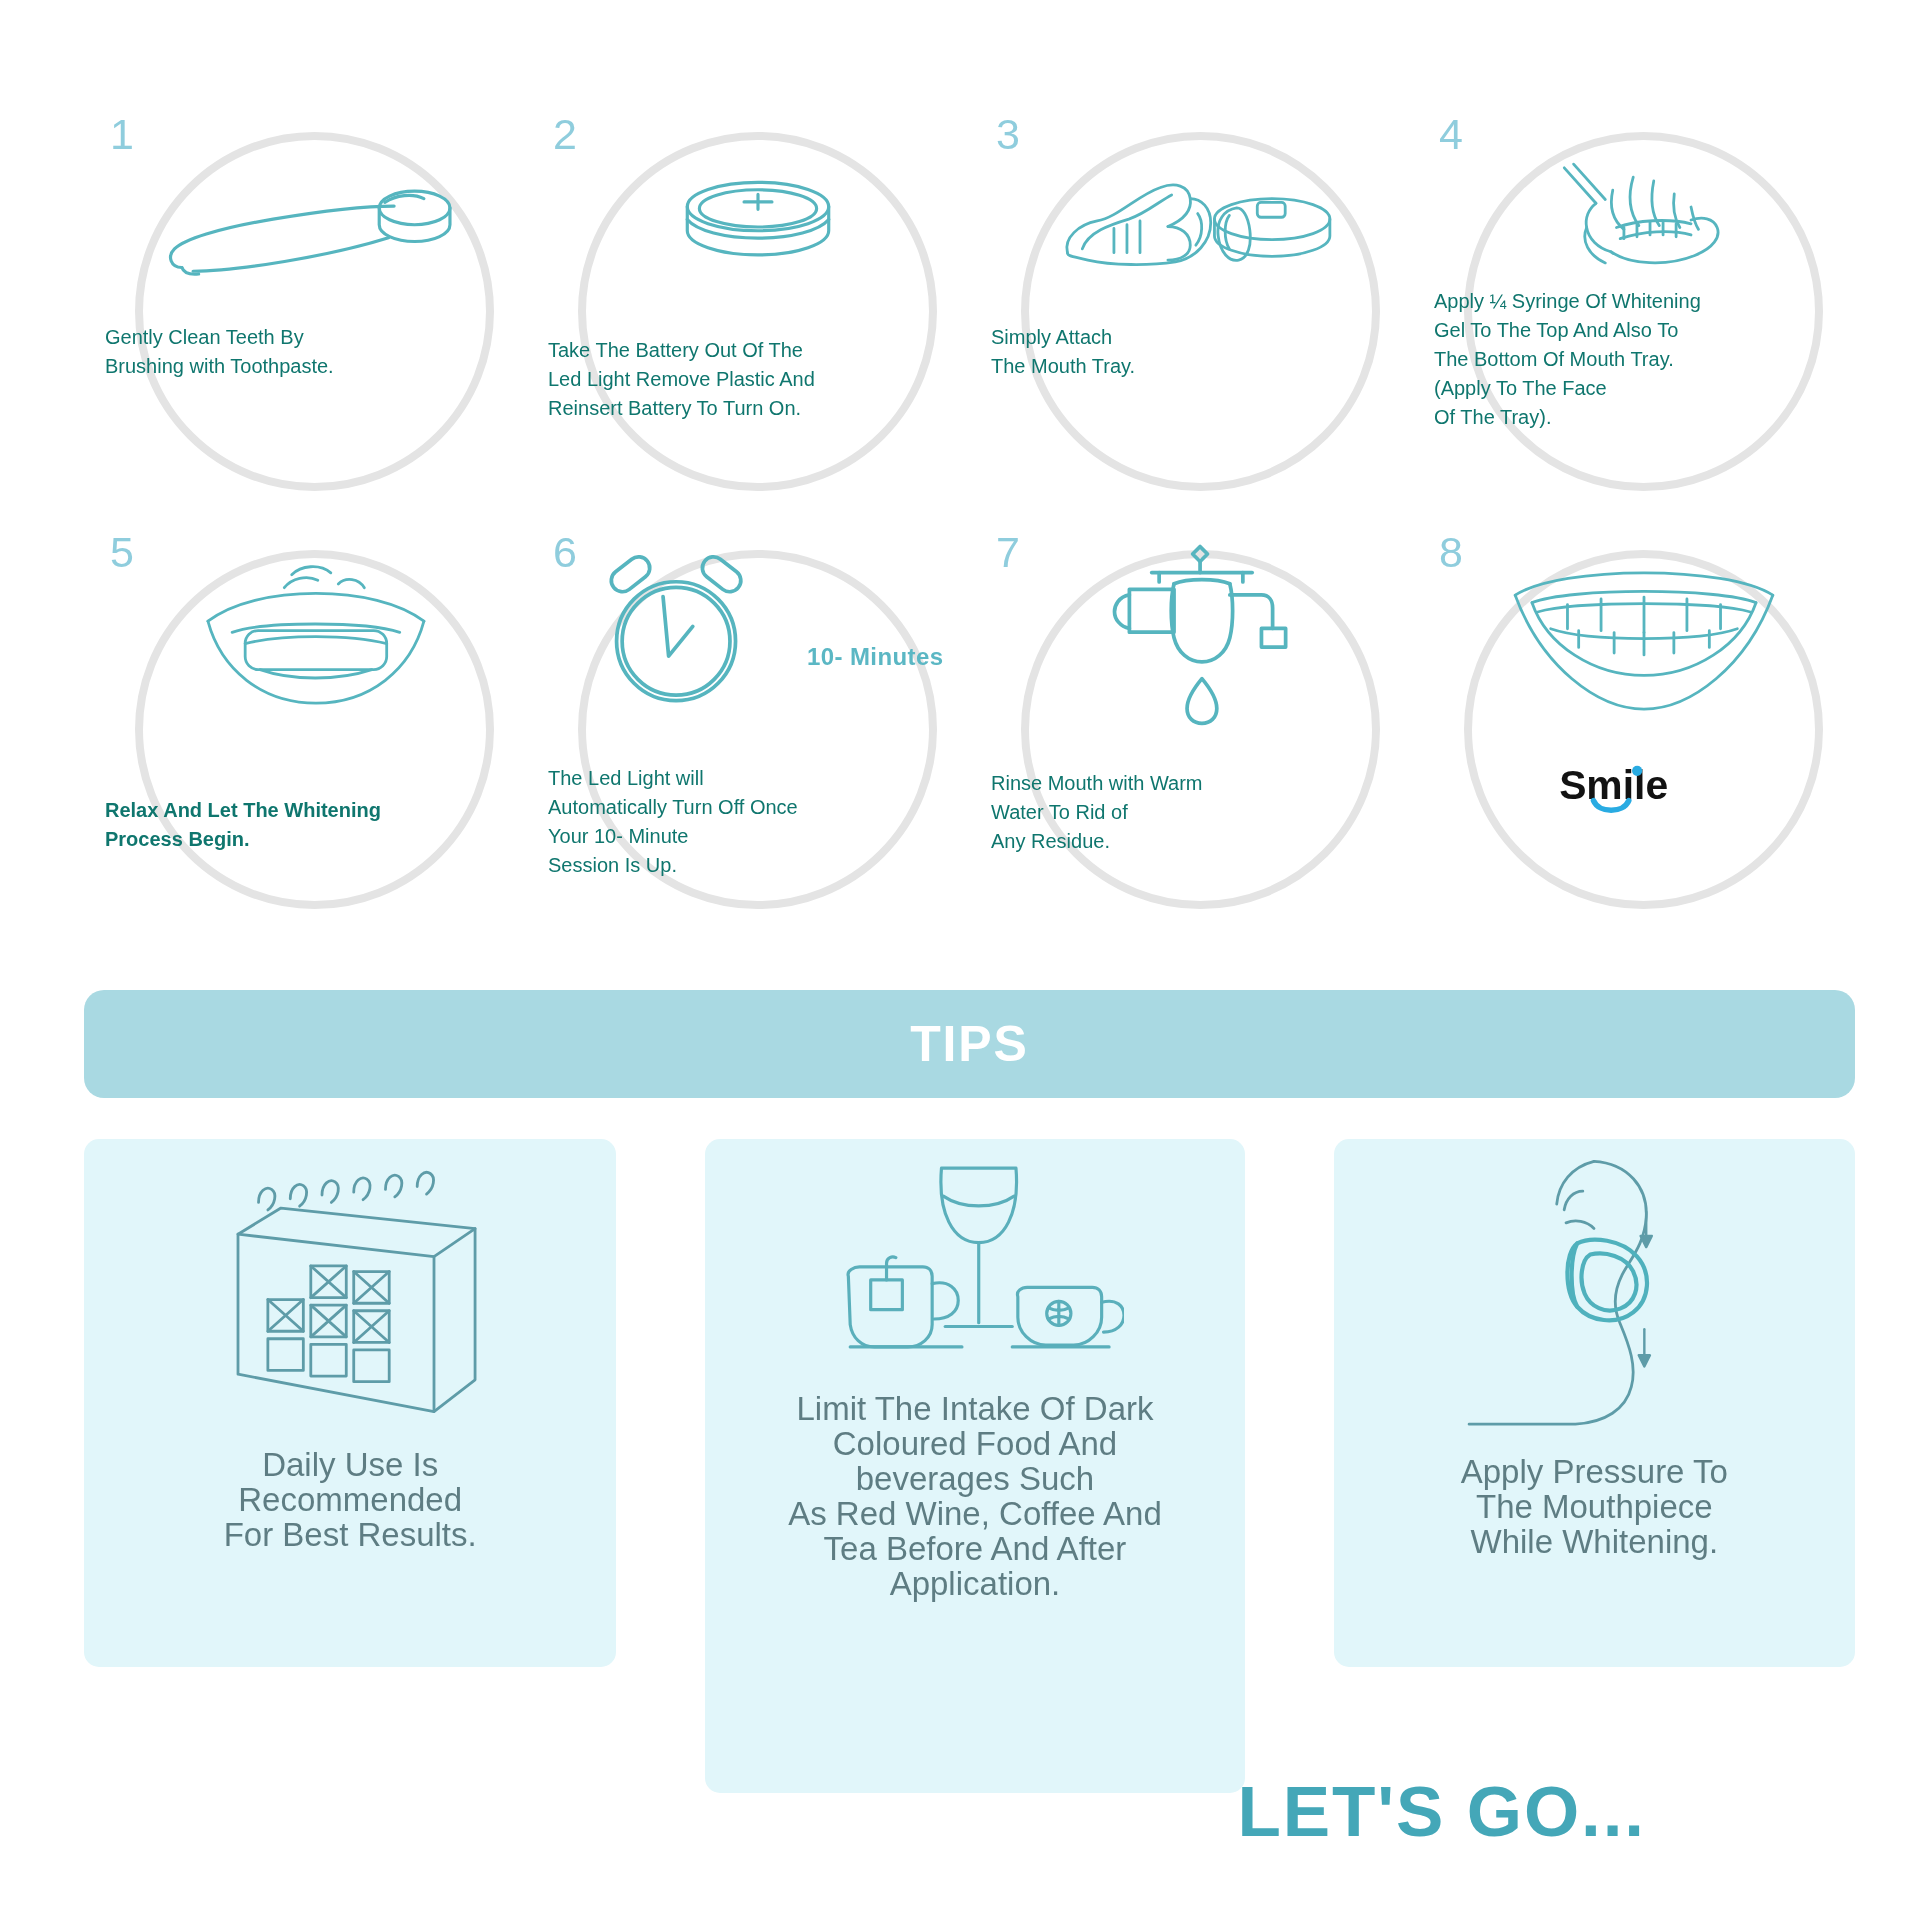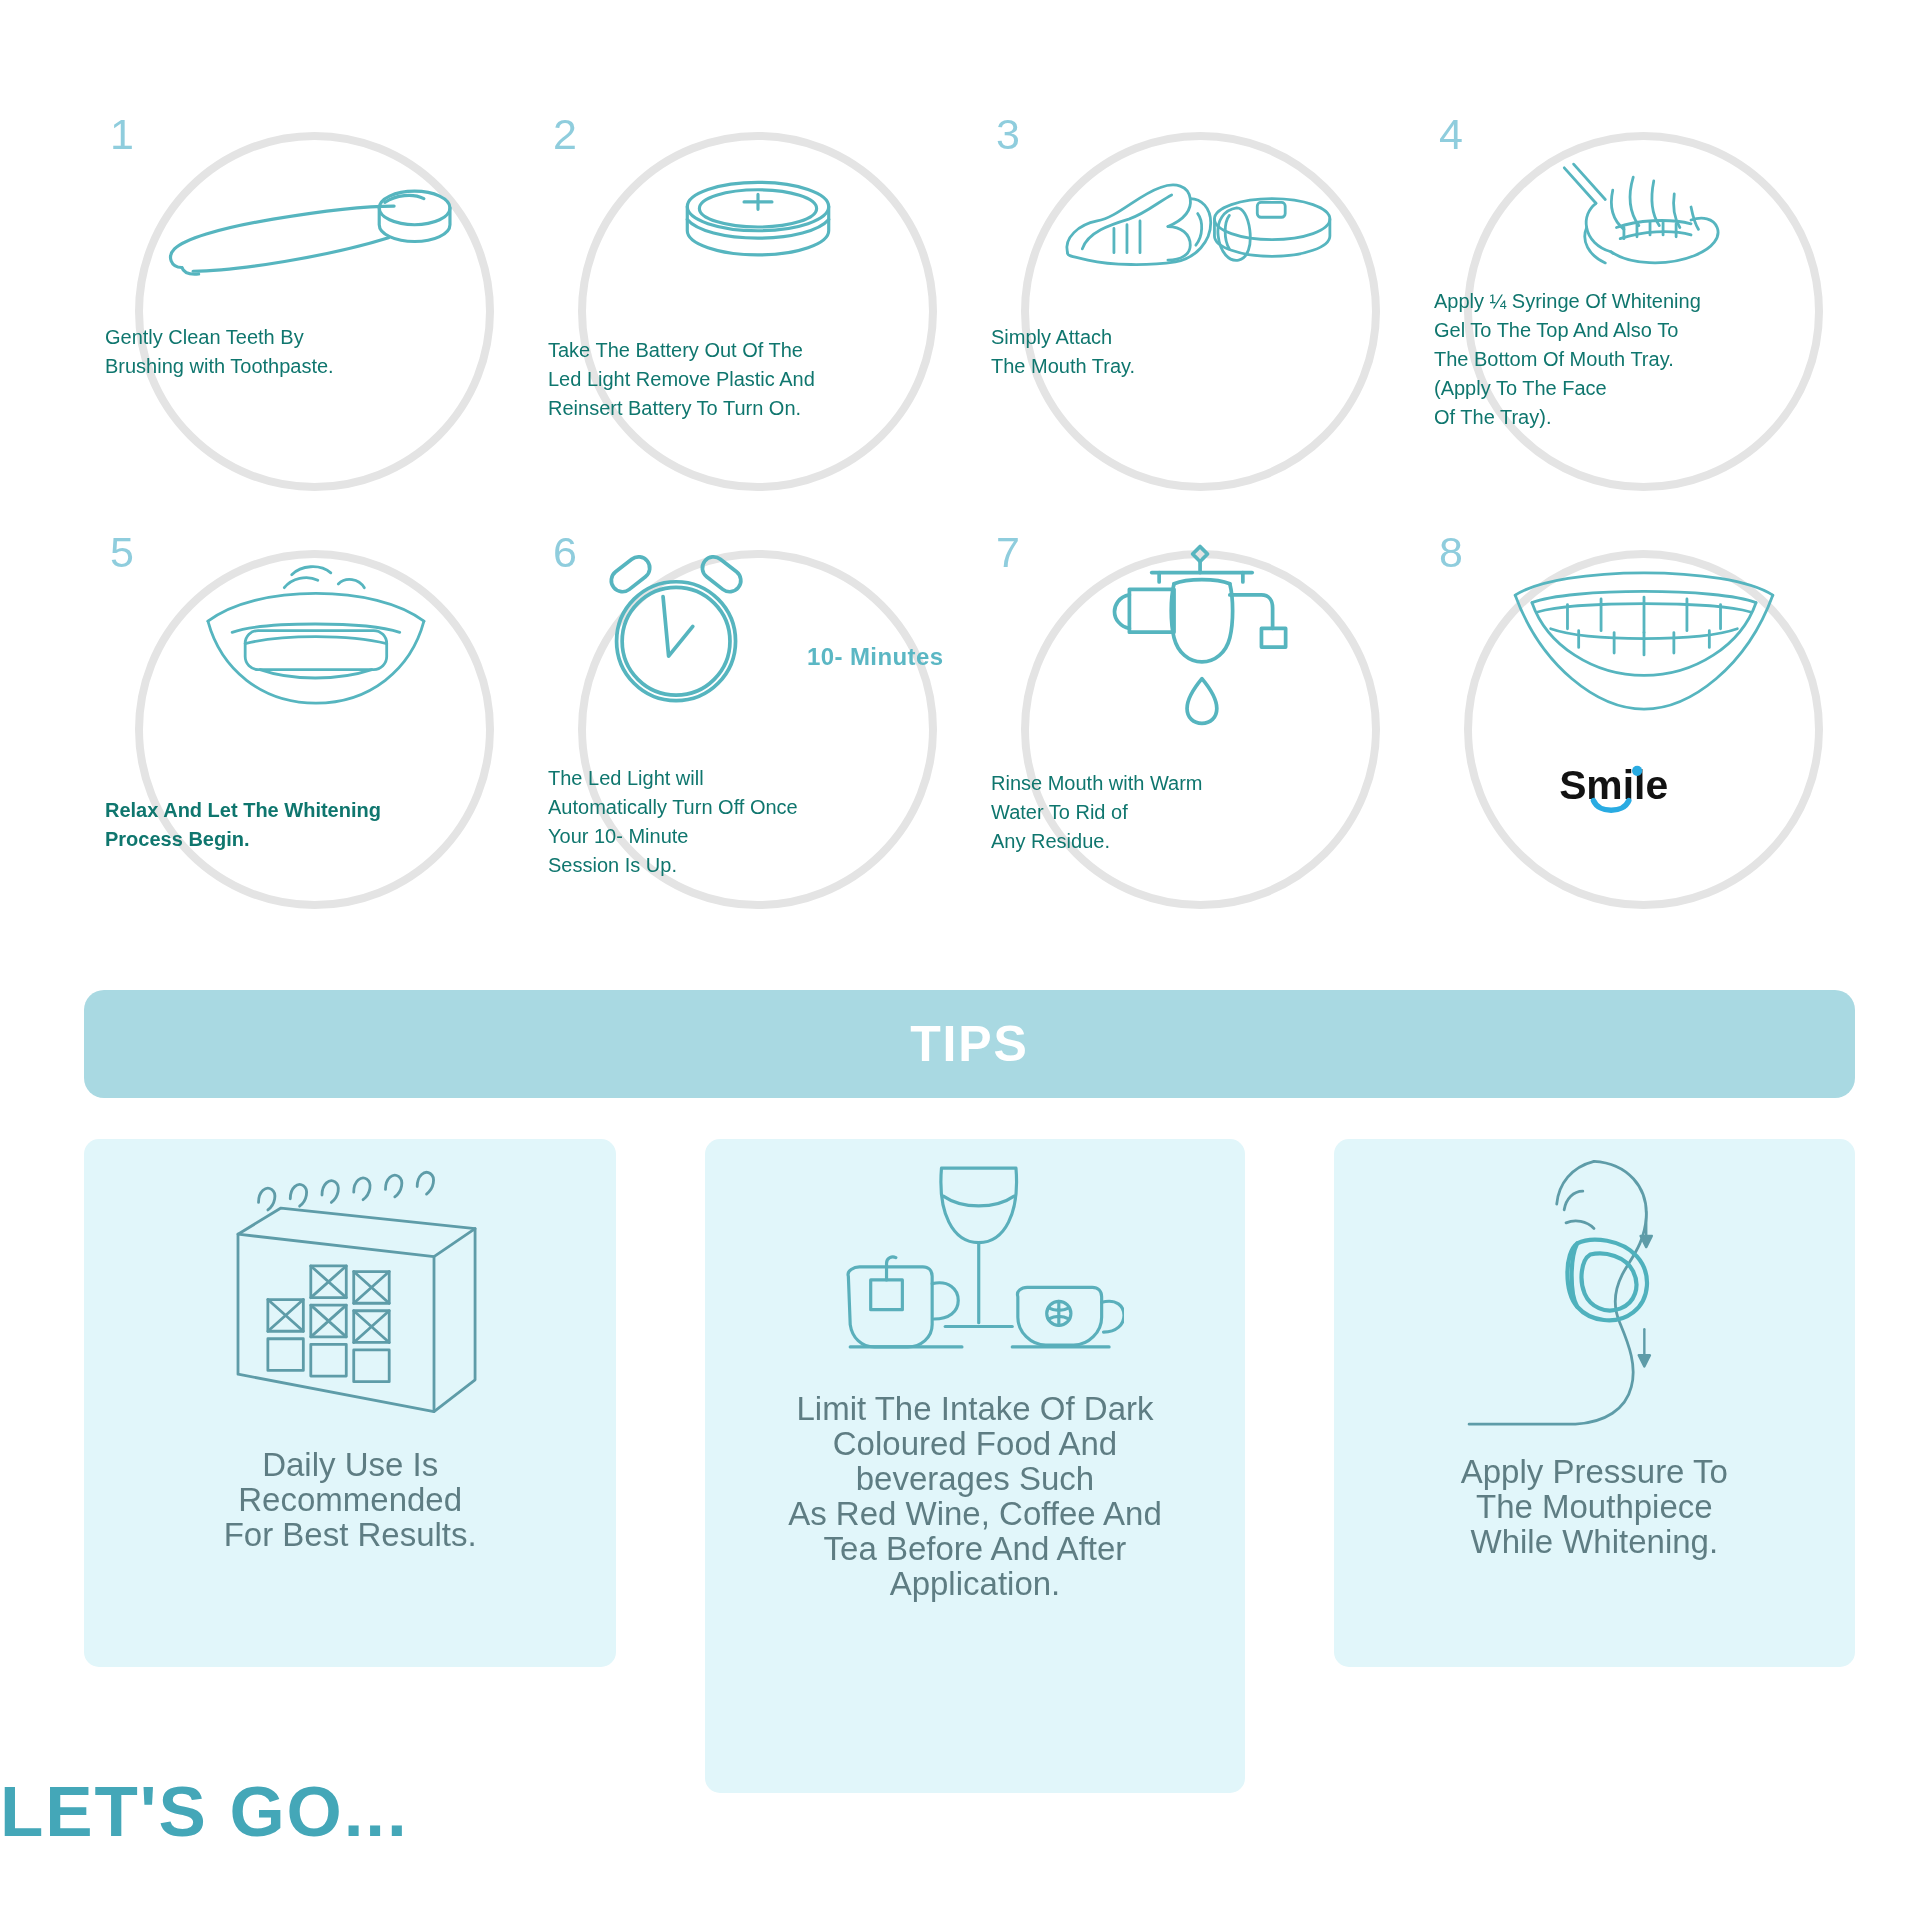--- a/index.html
+++ b/index.html
@@ -185,21 +185,21 @@
     color: #5e7d83;
     font-family: "Liberation Sans", sans-serif;
   }
 
   
   .lets-go {
     position: absolute;
     top: 1771px;
     left: 0;
     width: 1646px;
-    text-align: left;
+    text-align: right;
     font-size: 71px;
     font-weight: bold;
     color: #44a7b8;
     letter-spacing: 1.9px;
   }
 </style>
 </head>
 <body>
 
 <div id="page">

